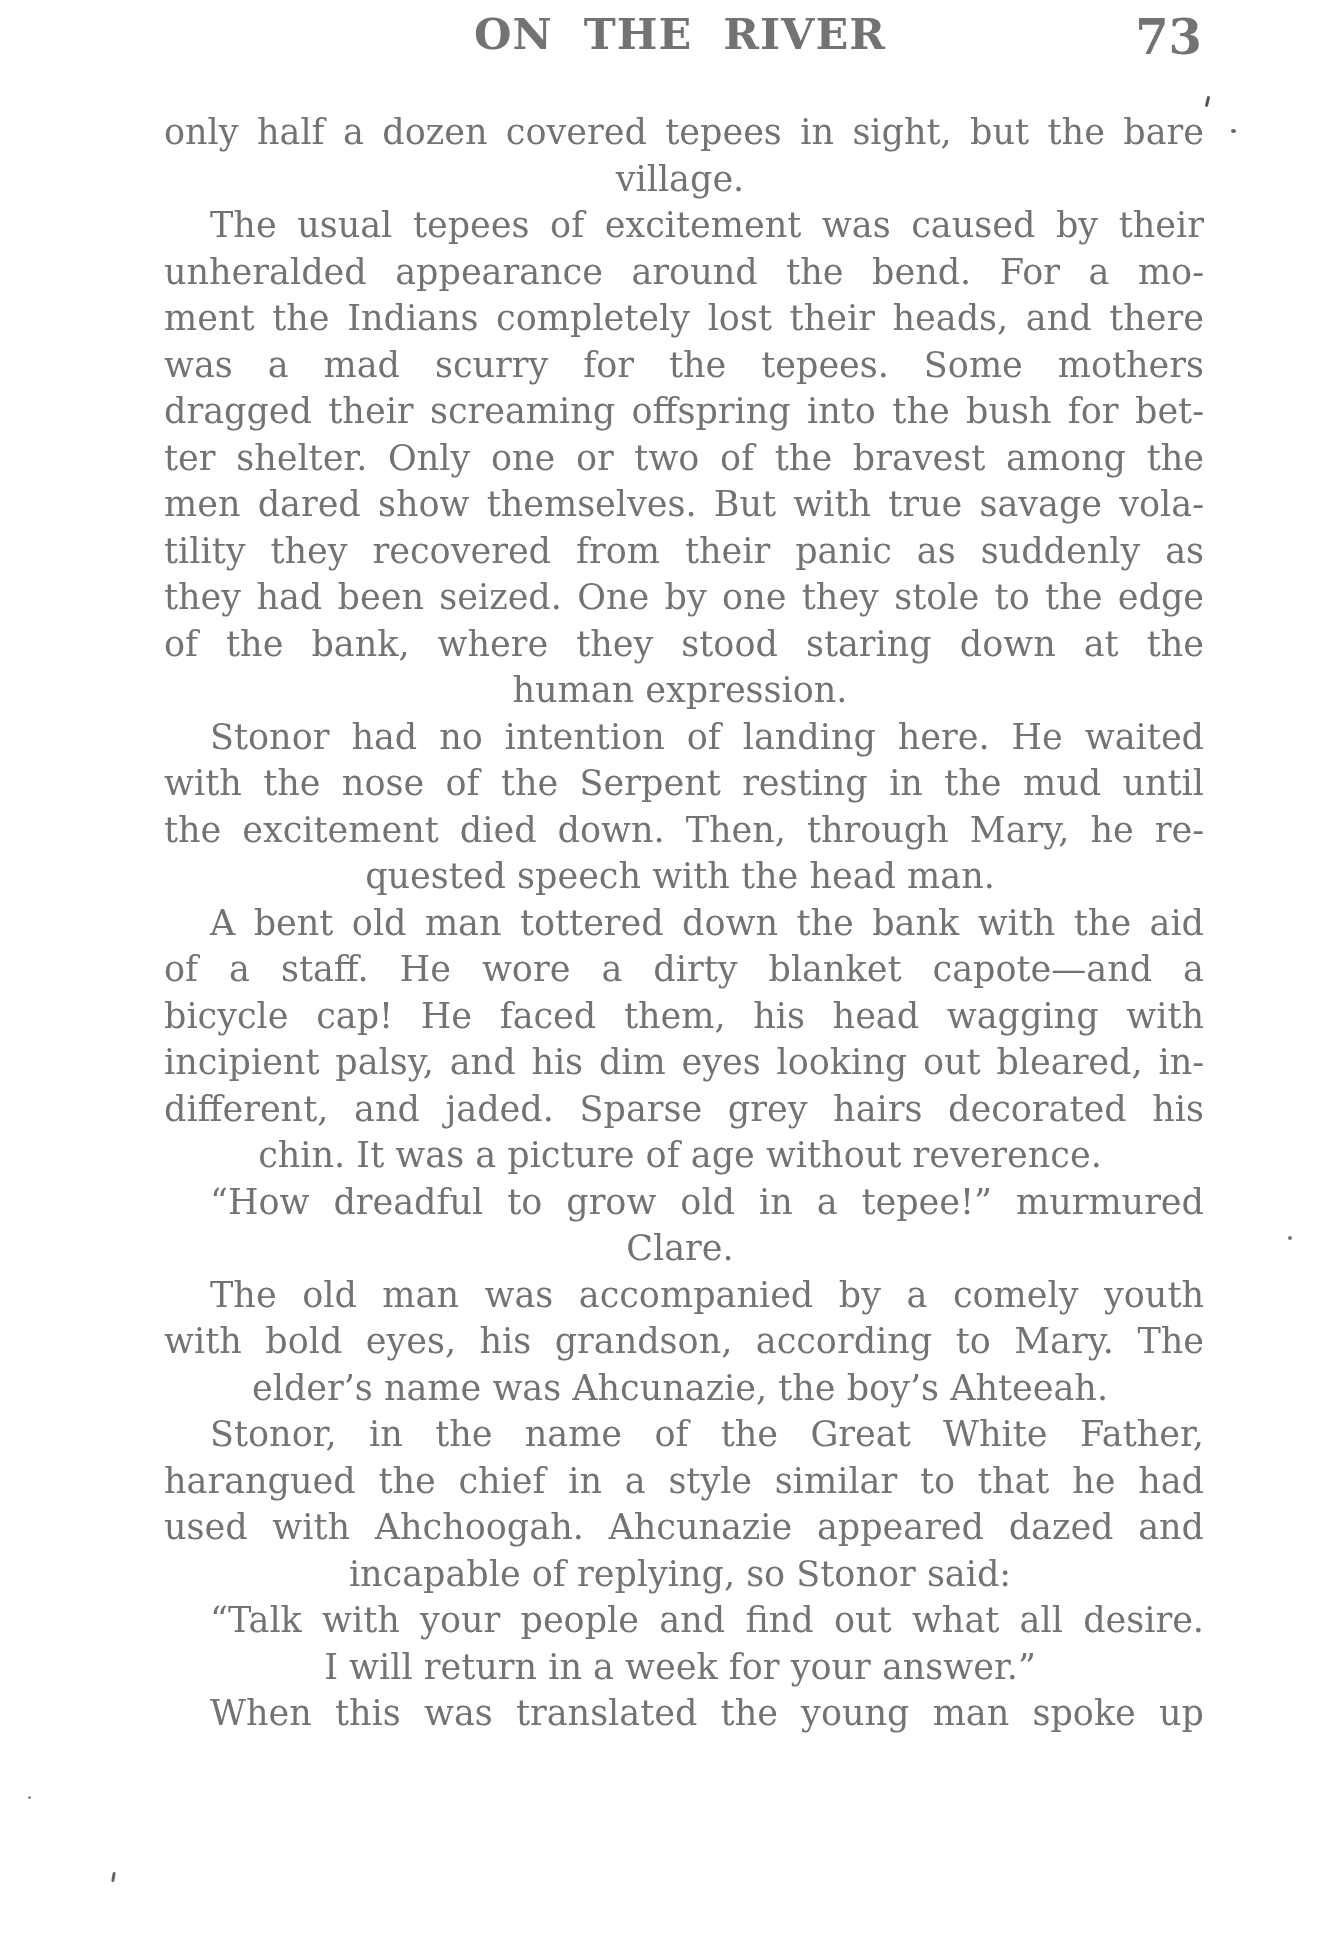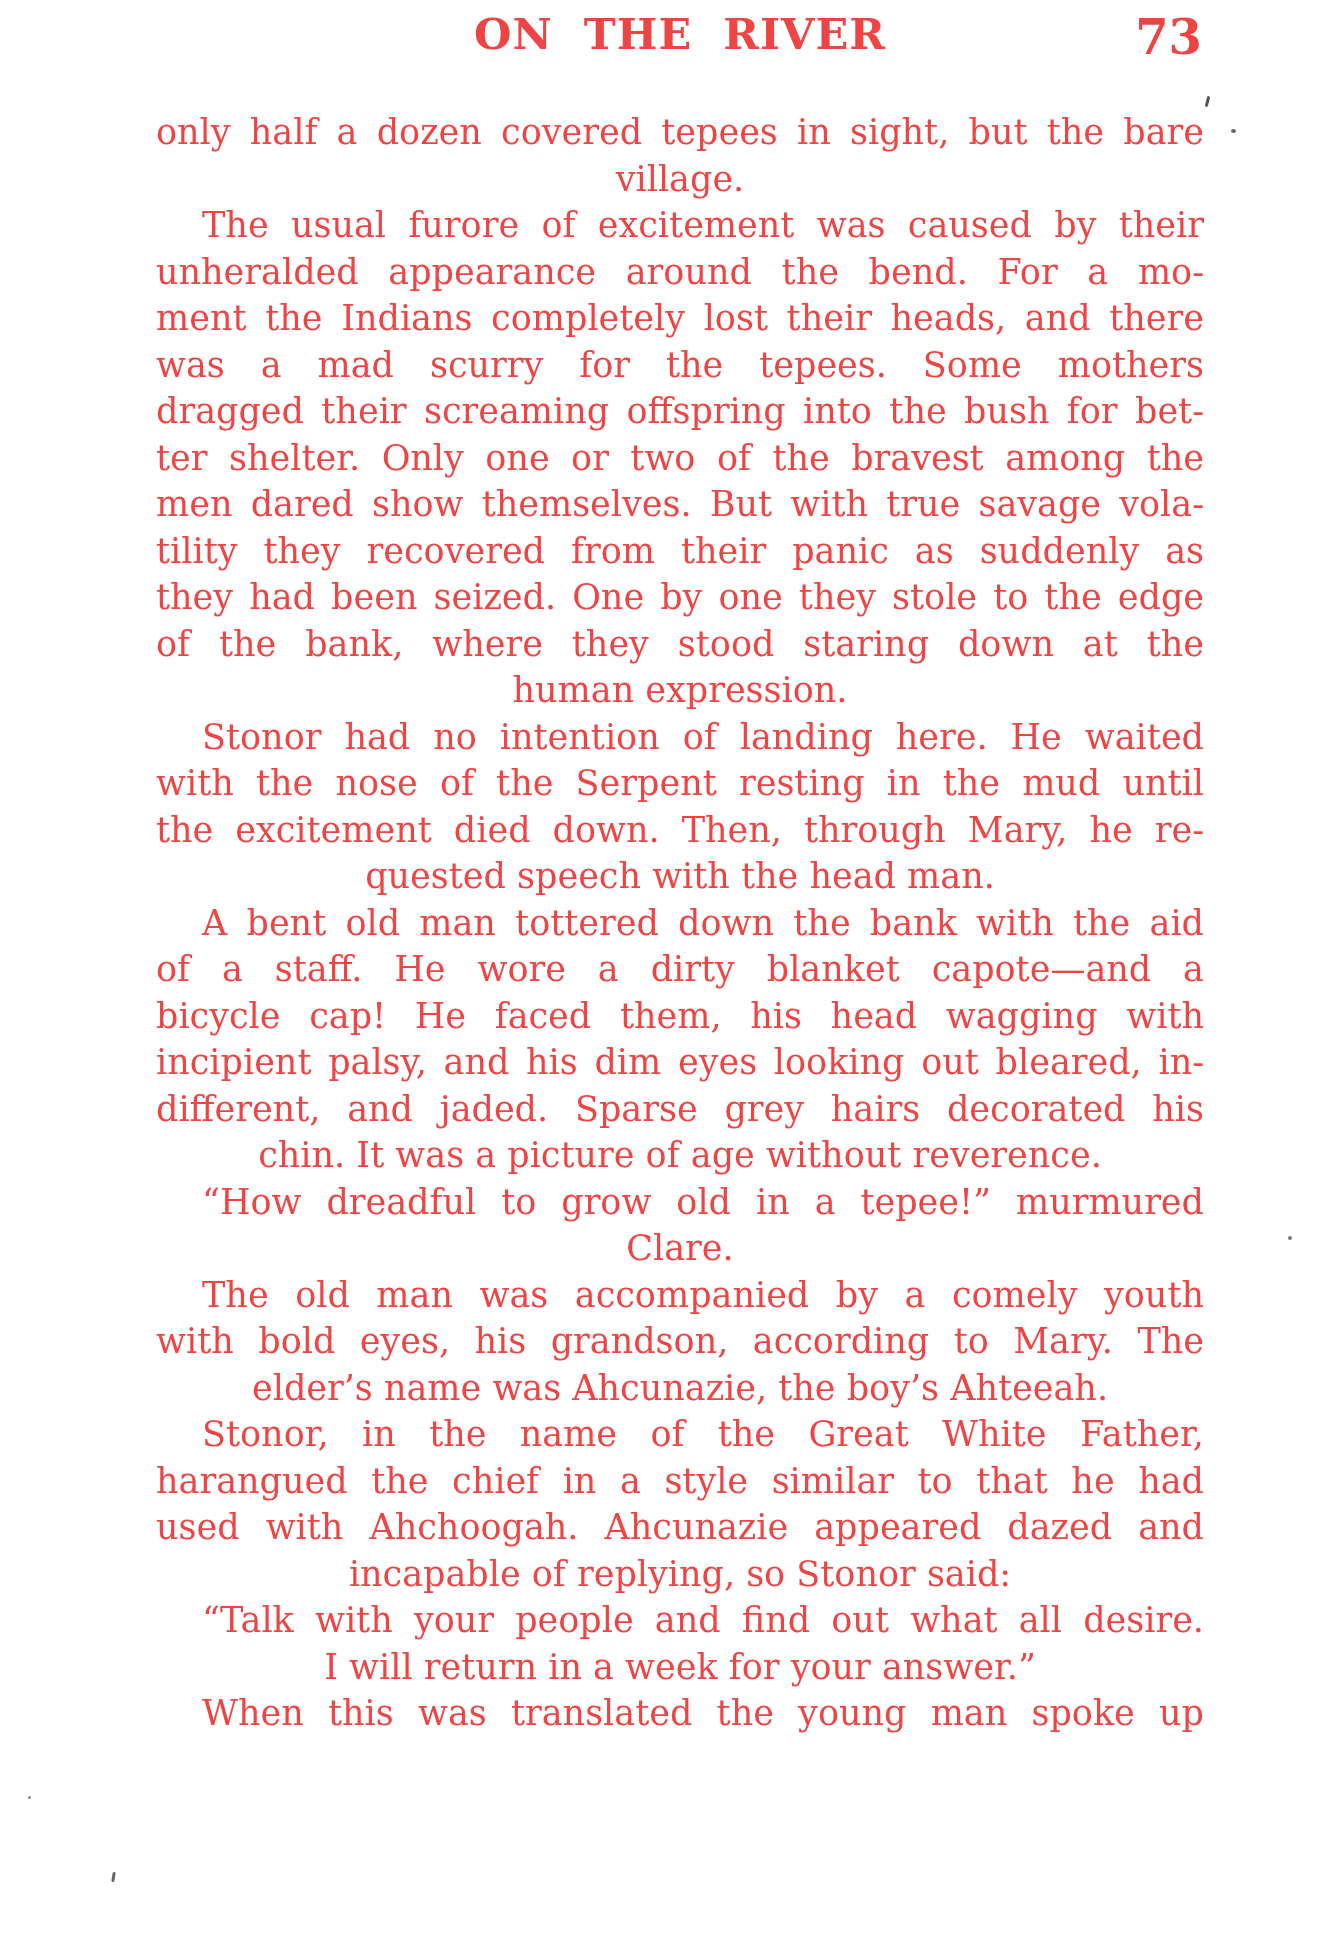--- a/index.html
+++ b/index.html
@@ -8,21 +8,21 @@
     background: #e8e8e8;
   }
   .page {
     position: relative;
     width: 1336px;
     height: 1951px;
     margin: 0 auto;
     background: #ffffff;
     overflow: hidden;
     font-family: "DejaVu Serif", "Liberation Serif", serif;
-    color: #ef4444;
+    color: #737373;
   }
   
   .header-row {
     position: absolute;
     left: 156px;
     top: 13px;
     width: 1048px;
     height: 52px;
   }
   .running-head {
@@ -58,20 +58,21 @@
   }
   .line {
     font-size: 35px;
     line-height: 46.5px;
     white-space: normal;
     text-align: center;
   }
   .line.just {
     text-align: justify;
     text-align-last: justify;
+    margin-left: 8px;
   }
   .line.indent {
     text-indent: 46px;
   }
   
   .speck {
     position: absolute;
     background: #555;
   }
   .speck.dot { border-radius: 50%; }
@@ -85,21 +86,21 @@
     <div class="running-head">ON THE RIVER</div>
     <div class="page-number">73</div>
   </div>
 
   <div class="body-block">
       <div class="para">
         <div class="line just">only half a dozen covered tepees in sight, but the bare</div>
         <div class="line">village.</div>
       </div>
       <div class="para">
-        <div class="line just indent">The usual furore of excitement was caused by their</div>
+        <div class="line just indent">The usual tepees of excitement was caused by their</div>
         <div class="line just">unheralded appearance around the bend.  For a mo-</div>
         <div class="line just">ment the Indians completely lost their heads, and there</div>
         <div class="line just">was a mad scurry for the tepees.  Some mothers</div>
         <div class="line just">dragged their screaming offspring into the bush for bet-</div>
         <div class="line just">ter shelter.  Only one or two of the bravest among the</div>
         <div class="line just">men dared show themselves.  But with true savage vola-</div>
         <div class="line just">tility they recovered from their panic as suddenly as</div>
         <div class="line just">they had been seized.  One by one they stole to the edge</div>
         <div class="line just">of the bank, where they stood staring down at the</div>
         <div class="line">human expression.</div>

